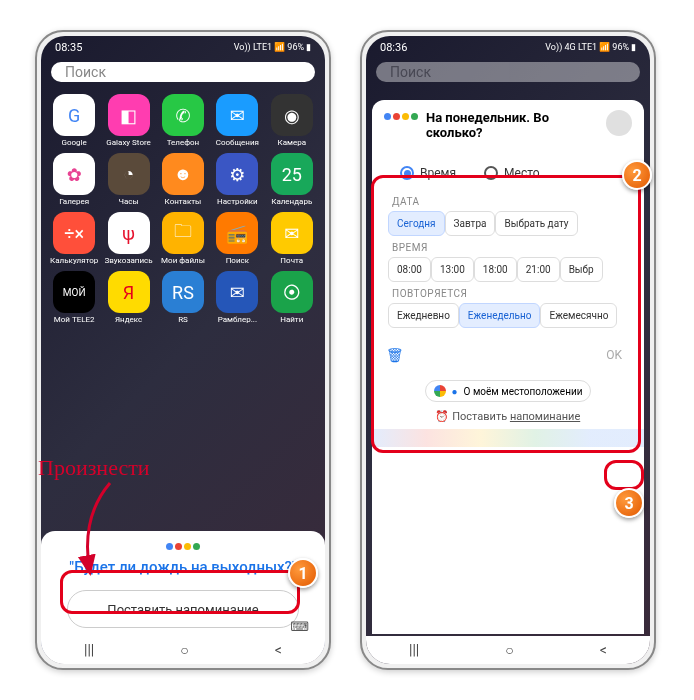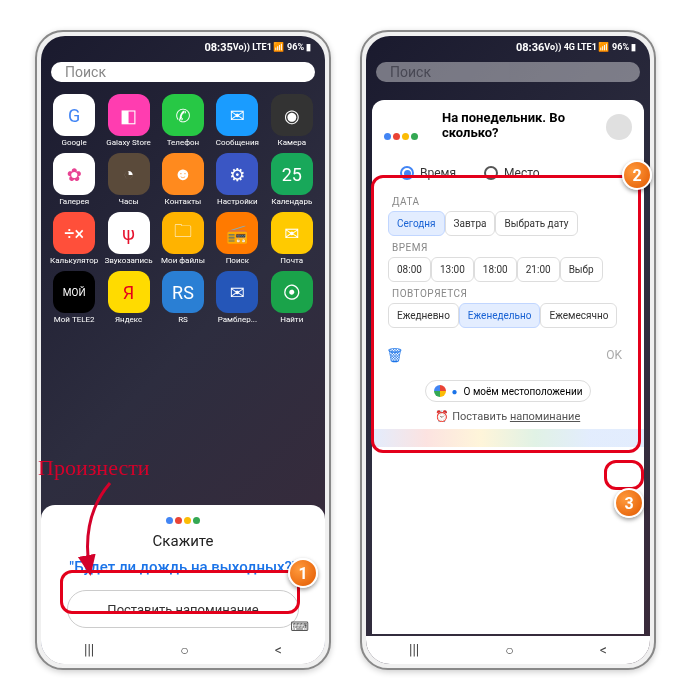--- a/index.html
+++ b/index.html
@@ -1,42 +1,42 @@
 <!DOCTYPE html>
 <html><head>
 <meta charset="utf-8">
 <style>
 *{box-sizing:border-box;margin:0;padding:0;font-family:Roboto,-apple-system,Arial,sans-serif}
 body{background:#fff;width:694px;height:700px;position:relative;overflow:hidden}
 .phone{position:absolute;width:296px;height:640px;border:2px solid #888;border-radius:28px;background:#f0f0f0;overflow:hidden;box-shadow:0 2px 6px rgba(0,0,0,.2)}
 .phone.left{left:35px;top:30px}
 .phone.right{left:360px;top:30px}
 .screen{position:absolute;inset:4px;border-radius:24px;overflow:hidden;background:linear-gradient(135deg,#1a1a2e 0%,#2d2d3f 50%,#3a2a3a 100%)}
-.statusbar{height:22px;display:flex;justify-content:flex-end;align-items:center;padding:0 14px;color:#fff;font-size:11px;font-weight:700}
+.statusbar{height:22px;display:flex;justify-content:space-between;align-items:center;padding:0 14px;color:#fff;font-size:11px;font-weight:400}
 .status-icons{display:flex;gap:2px;align-items:center;font-size:9px}
 .searchbar{margin:4px 10px;height:20px;background:#fff;border-radius:20px;display:flex;align-items:center;padding:0 14px;color:#888;font-size:14px}
 .homescreen{padding:8px 6px}
 .app-row{display:flex;justify-content:space-around;margin-bottom:6px}
 .app{display:flex;flex-direction:column;align-items:center;width:52px}
 .app-icon{width:42px;height:42px;border-radius:12px;display:flex;align-items:center;justify-content:center;font-size:20px;color:#fff;margin-bottom:2px}
 .app-label{font-size:8px;color:#fff;text-align:center;white-space:nowrap;overflow:hidden;text-overflow:ellipsis;max-width:52px}
 .assistant-panel{position:absolute;bottom:0;left:0;right:0;background:#fff;border-radius:14px 14px 0 0;padding:12px 14px 8px}
 .assistant-header{display:flex;justify-content:center;margin-bottom:8px}
 .ga-logo{display:flex;gap:2px}
 .ga-dot{width:7px;height:7px;border-radius:50%}
 .say-label{text-align:center;font-size:15px;color:#222;margin-bottom:8px}
 .example-query{text-align:center;color:#1a73e8;font-size:15px;font-weight:500;margin-bottom:14px;padding:0 10px}
 .reminder-btn{margin:0 12px 10px;height:38px;border:1px solid #ccc;border-radius:20px;display:flex;align-items:center;justify-content:center;font-size:13px;color:#333}
 .wave{height:18px;background:linear-gradient(90deg,#4285f4 0%,#ea4335 20%,#fbbc05 40%,#34a853 60%,#4285f4 80%);opacity:.15;margin:0 -14px}
 .kbd-icon{position:absolute;right:16px;bottom:30px;font-size:13px;color:#555}
 .navbar{position:absolute;bottom:0;left:0;right:0;height:28px;background:#fff;display:flex;justify-content:space-around;align-items:center;color:#444;font-size:14px}
 
 
 .ga-card{position:absolute;top:64px;left:6px;right:6px;bottom:30px;background:#fff;border-radius:12px 12px 0 0;padding:10px 0 0}
-.card-header{display:flex;align-items:flex-end;gap:24px;padding:0 12px 8px}
+.card-header{display:flex;align-items:flex-start;gap:8px;padding:0 12px 8px}
 .card-header .ga-logo{margin-top:3px}
 .card-title{font-size:13px;font-weight:700;flex:1}
 .avatar{width:26px;height:26px;border-radius:50%;background:#e0e0e0}
 .form-zone{margin:4px 8px 4px;padding:10px 8px 8px}
 .radio-row{display:flex;gap:28px;padding:4px 12px 10px;justify-content:flex-start}
 .radio{display:flex;align-items:center;gap:6px;font-size:12px;color:#333}
 .rc{width:14px;height:14px;border:2px solid #4285f4;border-radius:50%;display:flex;align-items:center;justify-content:center}
 .rc.sel::after{content:"";width:7px;height:7px;background:#4285f4;border-radius:50%}
 .rc.grey{border-color:#555}
 .section-label{font-size:10px;color:#888;letter-spacing:.5px;margin:6px 4px 4px}
@@ -163,21 +163,20 @@
 
   <div class="assistant-panel">
     <div class="assistant-header">
       <div class="ga-logo">
             <span class="ga-dot" style="background:#4285f4"></span>
             <span class="ga-dot" style="background:#ea4335"></span>
             <span class="ga-dot" style="background:#fbbc05"></span>
             <span class="ga-dot" style="background:#34a853"></span>
           </div>
     </div>
-    <div class="say-label">Скажите</div>
     <div class="example-query">"Будет ли дождь на выходных?"</div>
     <div class="reminder-btn">
       <span>Поставить напоминание</span>
     </div>
     <span class="kbd-icon">⌨</span>
     <div class="wave"></div>
     <div class="navbar">
       <span>|||</span>
       <span>○</span>
       <span>&lt;</span>

